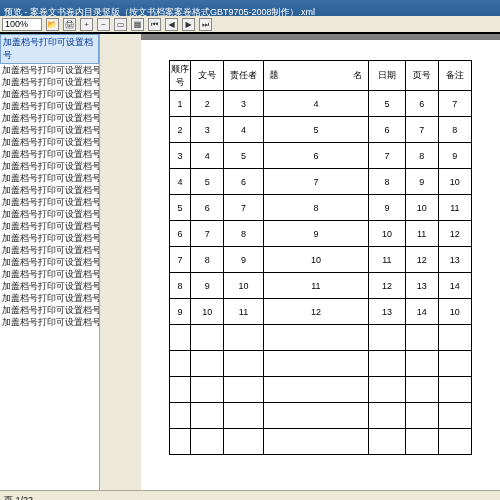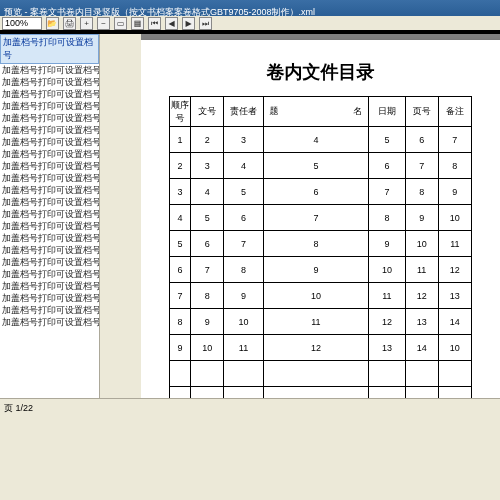--- a/index.html
+++ b/index.html
@@ -1,21 +1,21 @@
 <!DOCTYPE html>
 <html><head>
 <meta charset="utf-8">
 <style>
 * { margin: 0; padding: 0; box-sizing: border-box; }
 body { font-family: "Microsoft YaHei", SimSun, sans-serif; background: #ece9d8; width: 500px; height: 500px; overflow: hidden; font-size: 10px; }
 .titlebar { background: linear-gradient(#3a6ea5, #2a5e95); color: #fff; height: 16px; line-height: 16px; padding: 4px 4px; font-size: 9px; white-space: nowrap; overflow: hidden; }
-.toolbar { background: #ece9d8; border-bottom: 4px solid #000000; height: 18px; display: flex; align-items: center; padding: 0 2px; gap: 4px; font-size: 9px; }
+.toolbar { background: #ece9d8; border-bottom: 2px solid #000000; height: 18px; display: flex; align-items: center; padding: 0 2px; gap: 4px; font-size: 9px; }
 .zoom-box { background: #fff; border: 1px solid #888; padding: 0 2px; height: 13px; line-height: 11px; width: 40px; font-size: 9px; }
 .tb-icon { width: 13px; height: 13px; border: 1px solid #888; background: #f0f0f0; font-size: 8px; line-height: 11px; text-align: center; color: #333; }
-.main { display: flex; height: 364px; gap: 41px; }
+.main { display: flex; height: 456px; gap: 41px; }
 .sidebar { width: 100px; background: #fff; border-right: 1px solid #aca899; overflow: hidden; }
 .side-head { background: #d6e7f7; border: 1px solid #7aa4d6; font-size: 9px; padding: 1px 2px; color: #003399; }
 .side-item { font-size: 9px; padding: 0 2px; white-space: nowrap; overflow: hidden; color: #222; line-height: 12px; }
 .canvas { flex: 1; background: #808080; overflow: hidden; position: relative; display: flex; justify-content: center; padding-top: 6px; }
 .page { background: #fff; width: 360px; height: 510px; box-shadow: 2px 2px 4px rgba(0,0,0,0.4); padding: 20px 28px 0; }
 .doc-title { text-align: center; font-size: 18px; font-weight: bold; margin-bottom: 12px; font-family: SimSun, serif; }
 table { border-collapse: collapse; width: 100%; padding-left: 44px; }
 th, td { border: 1px solid #000; height: 26px; font-size: 9px; text-align: center; vertical-align: middle; font-weight: normal; }
 th { height: 30px; }
 .c-xh { width: 7%; } .c-wh { width: 11%; margin-left: 21px; } .c-zrz { width: 13%; } .c-tm { width: 35%; } .c-rq { width: 12%; } .c-yh { width: 11%; } .c-bz { width: 11%; }
@@ -66,21 +66,20 @@
         <div class="side-item">加盖档号打印可设置档号1</div>
         <div class="side-item">加盖档号打印可设置档号1</div>
         <div class="side-item">加盖档号打印可设置档号1</div>
         <div class="side-item">加盖档号打印可设置档号2</div>
         <div class="side-item">加盖档号打印可设置档号2</div>
         <div class="side-item">加盖档号打印可设置档号2</div>
       </div>
   </div>
   <div class="canvas">
     <div class="page">
-      <div class="doc-title">卷内文件目录</div>
       <table>
         <thead>
             <tr>
           <th class="c-xh">顺序号</th>
           <th class="c-wh">文号</th>
           <th class="c-zrz">责任者</th>
           <th class="c-tm">
                 <div class="tm-cell">
                   <span>题</span>
                   <span>名</span>

